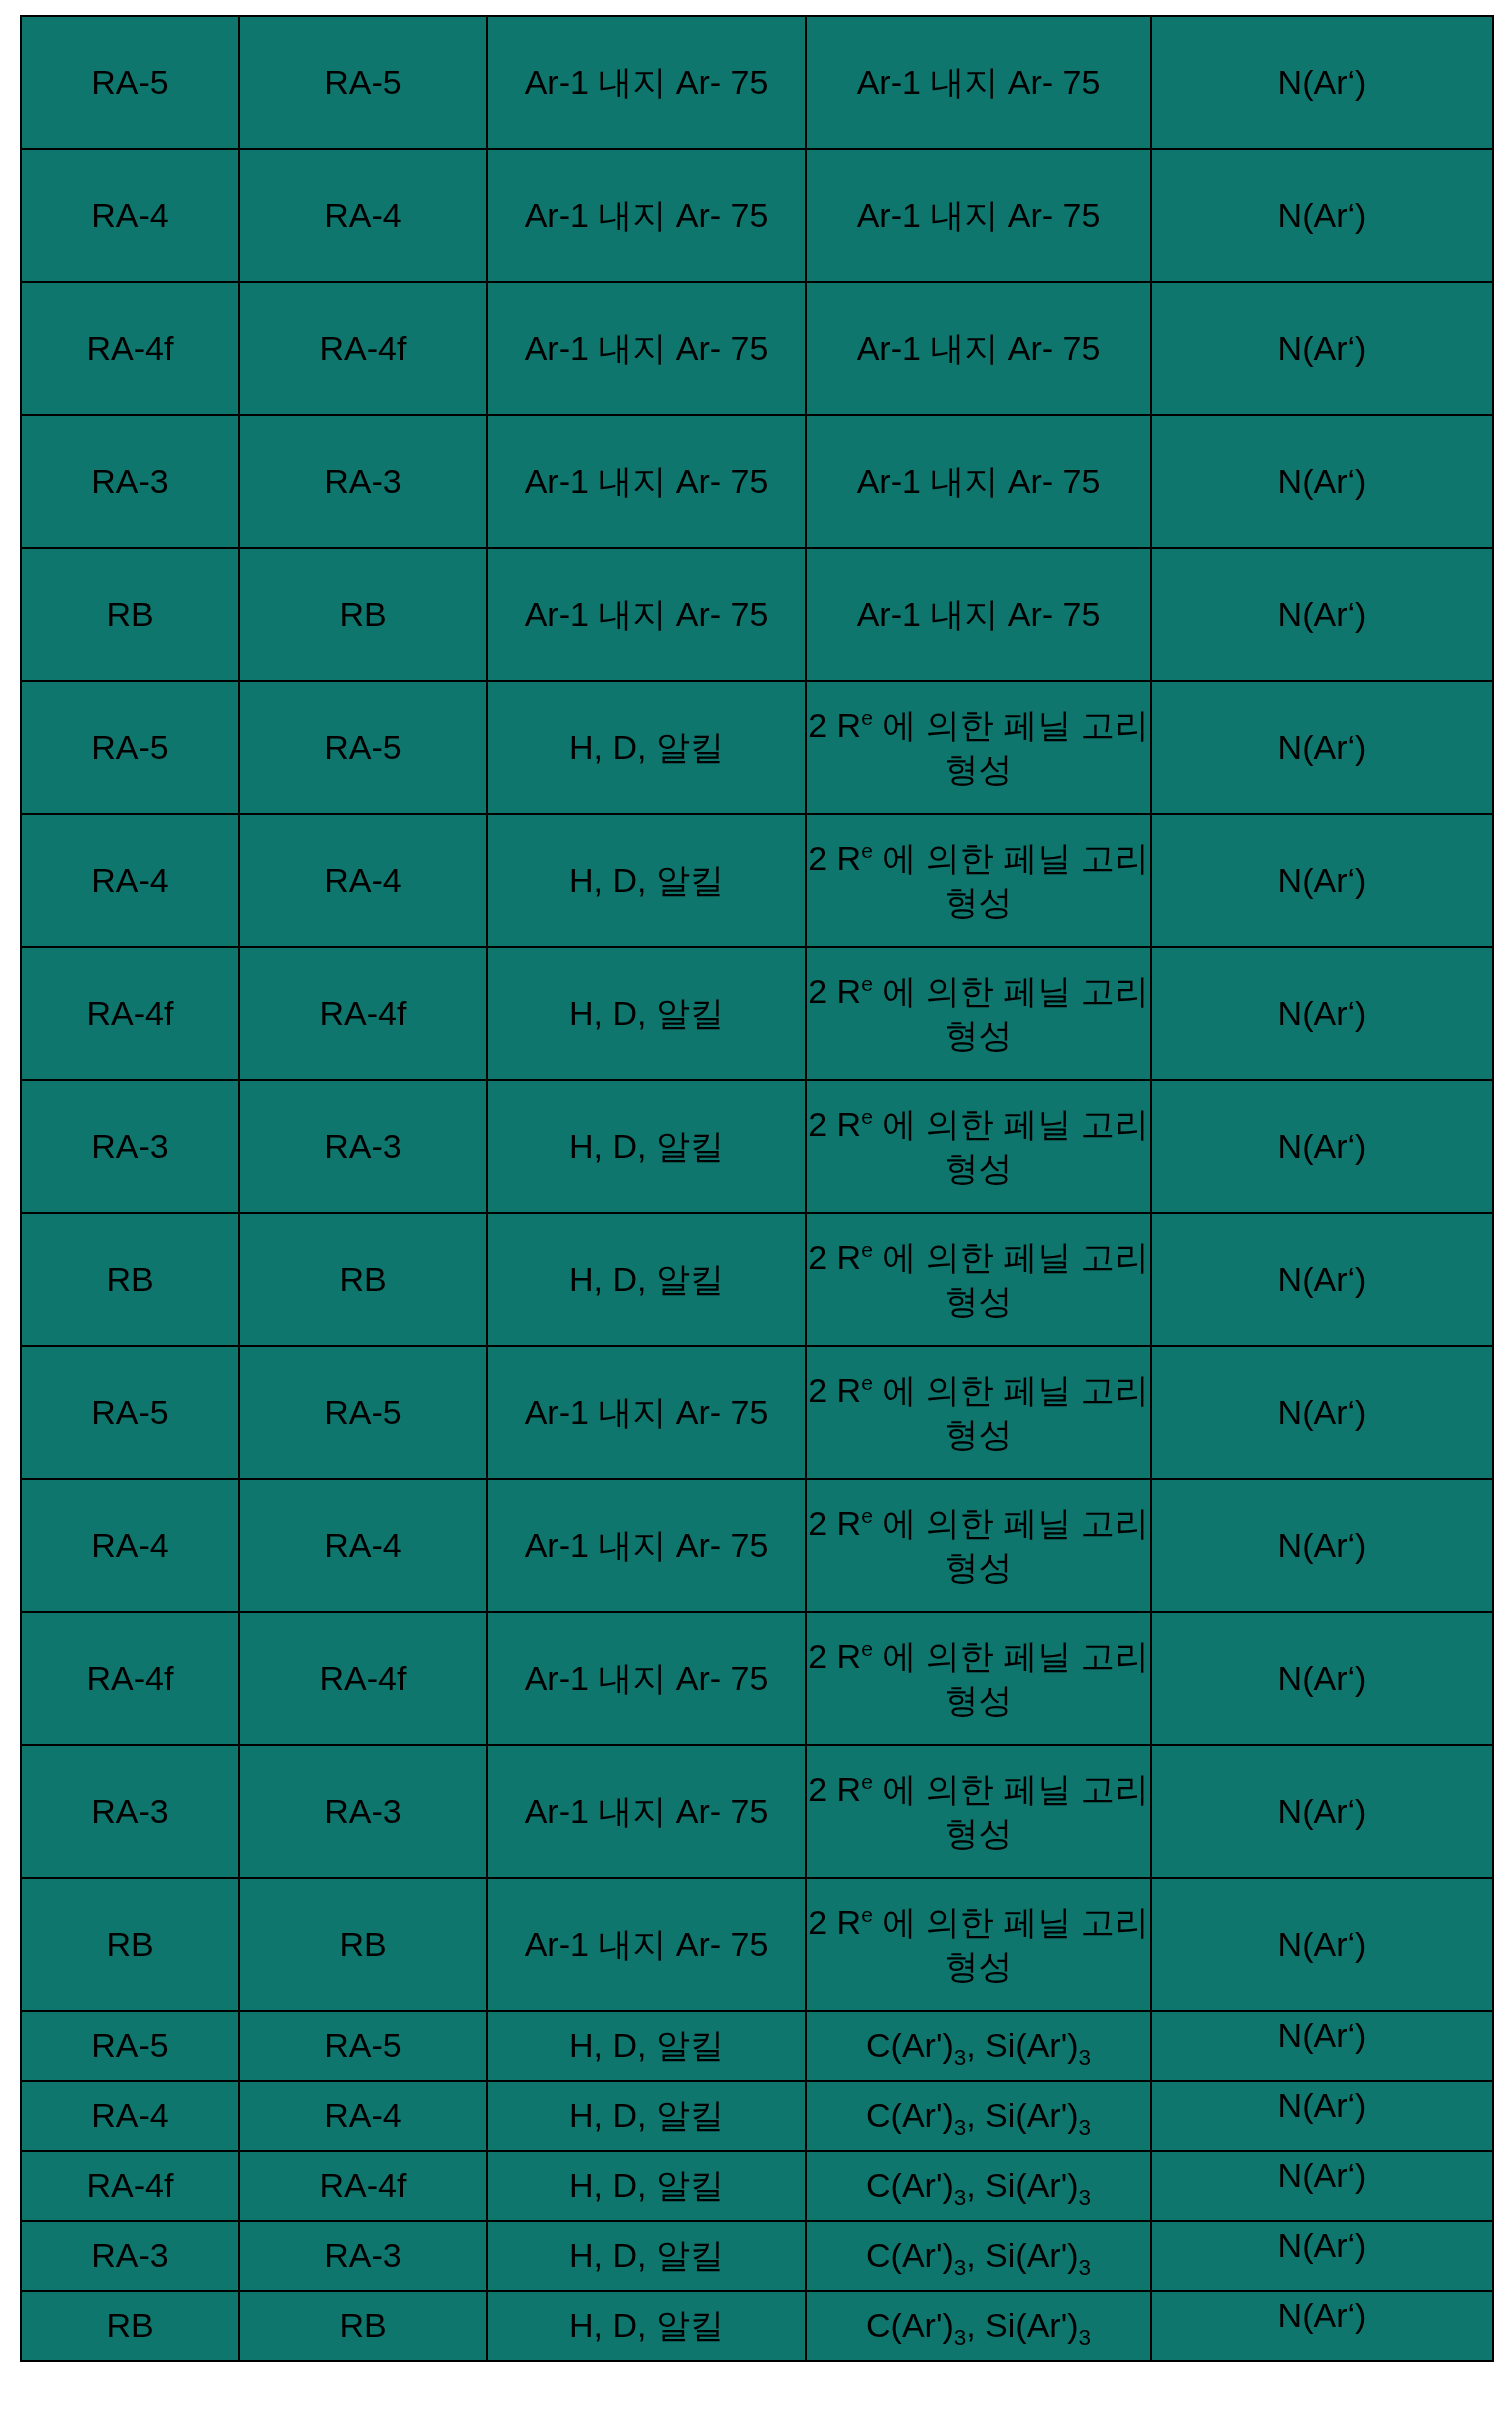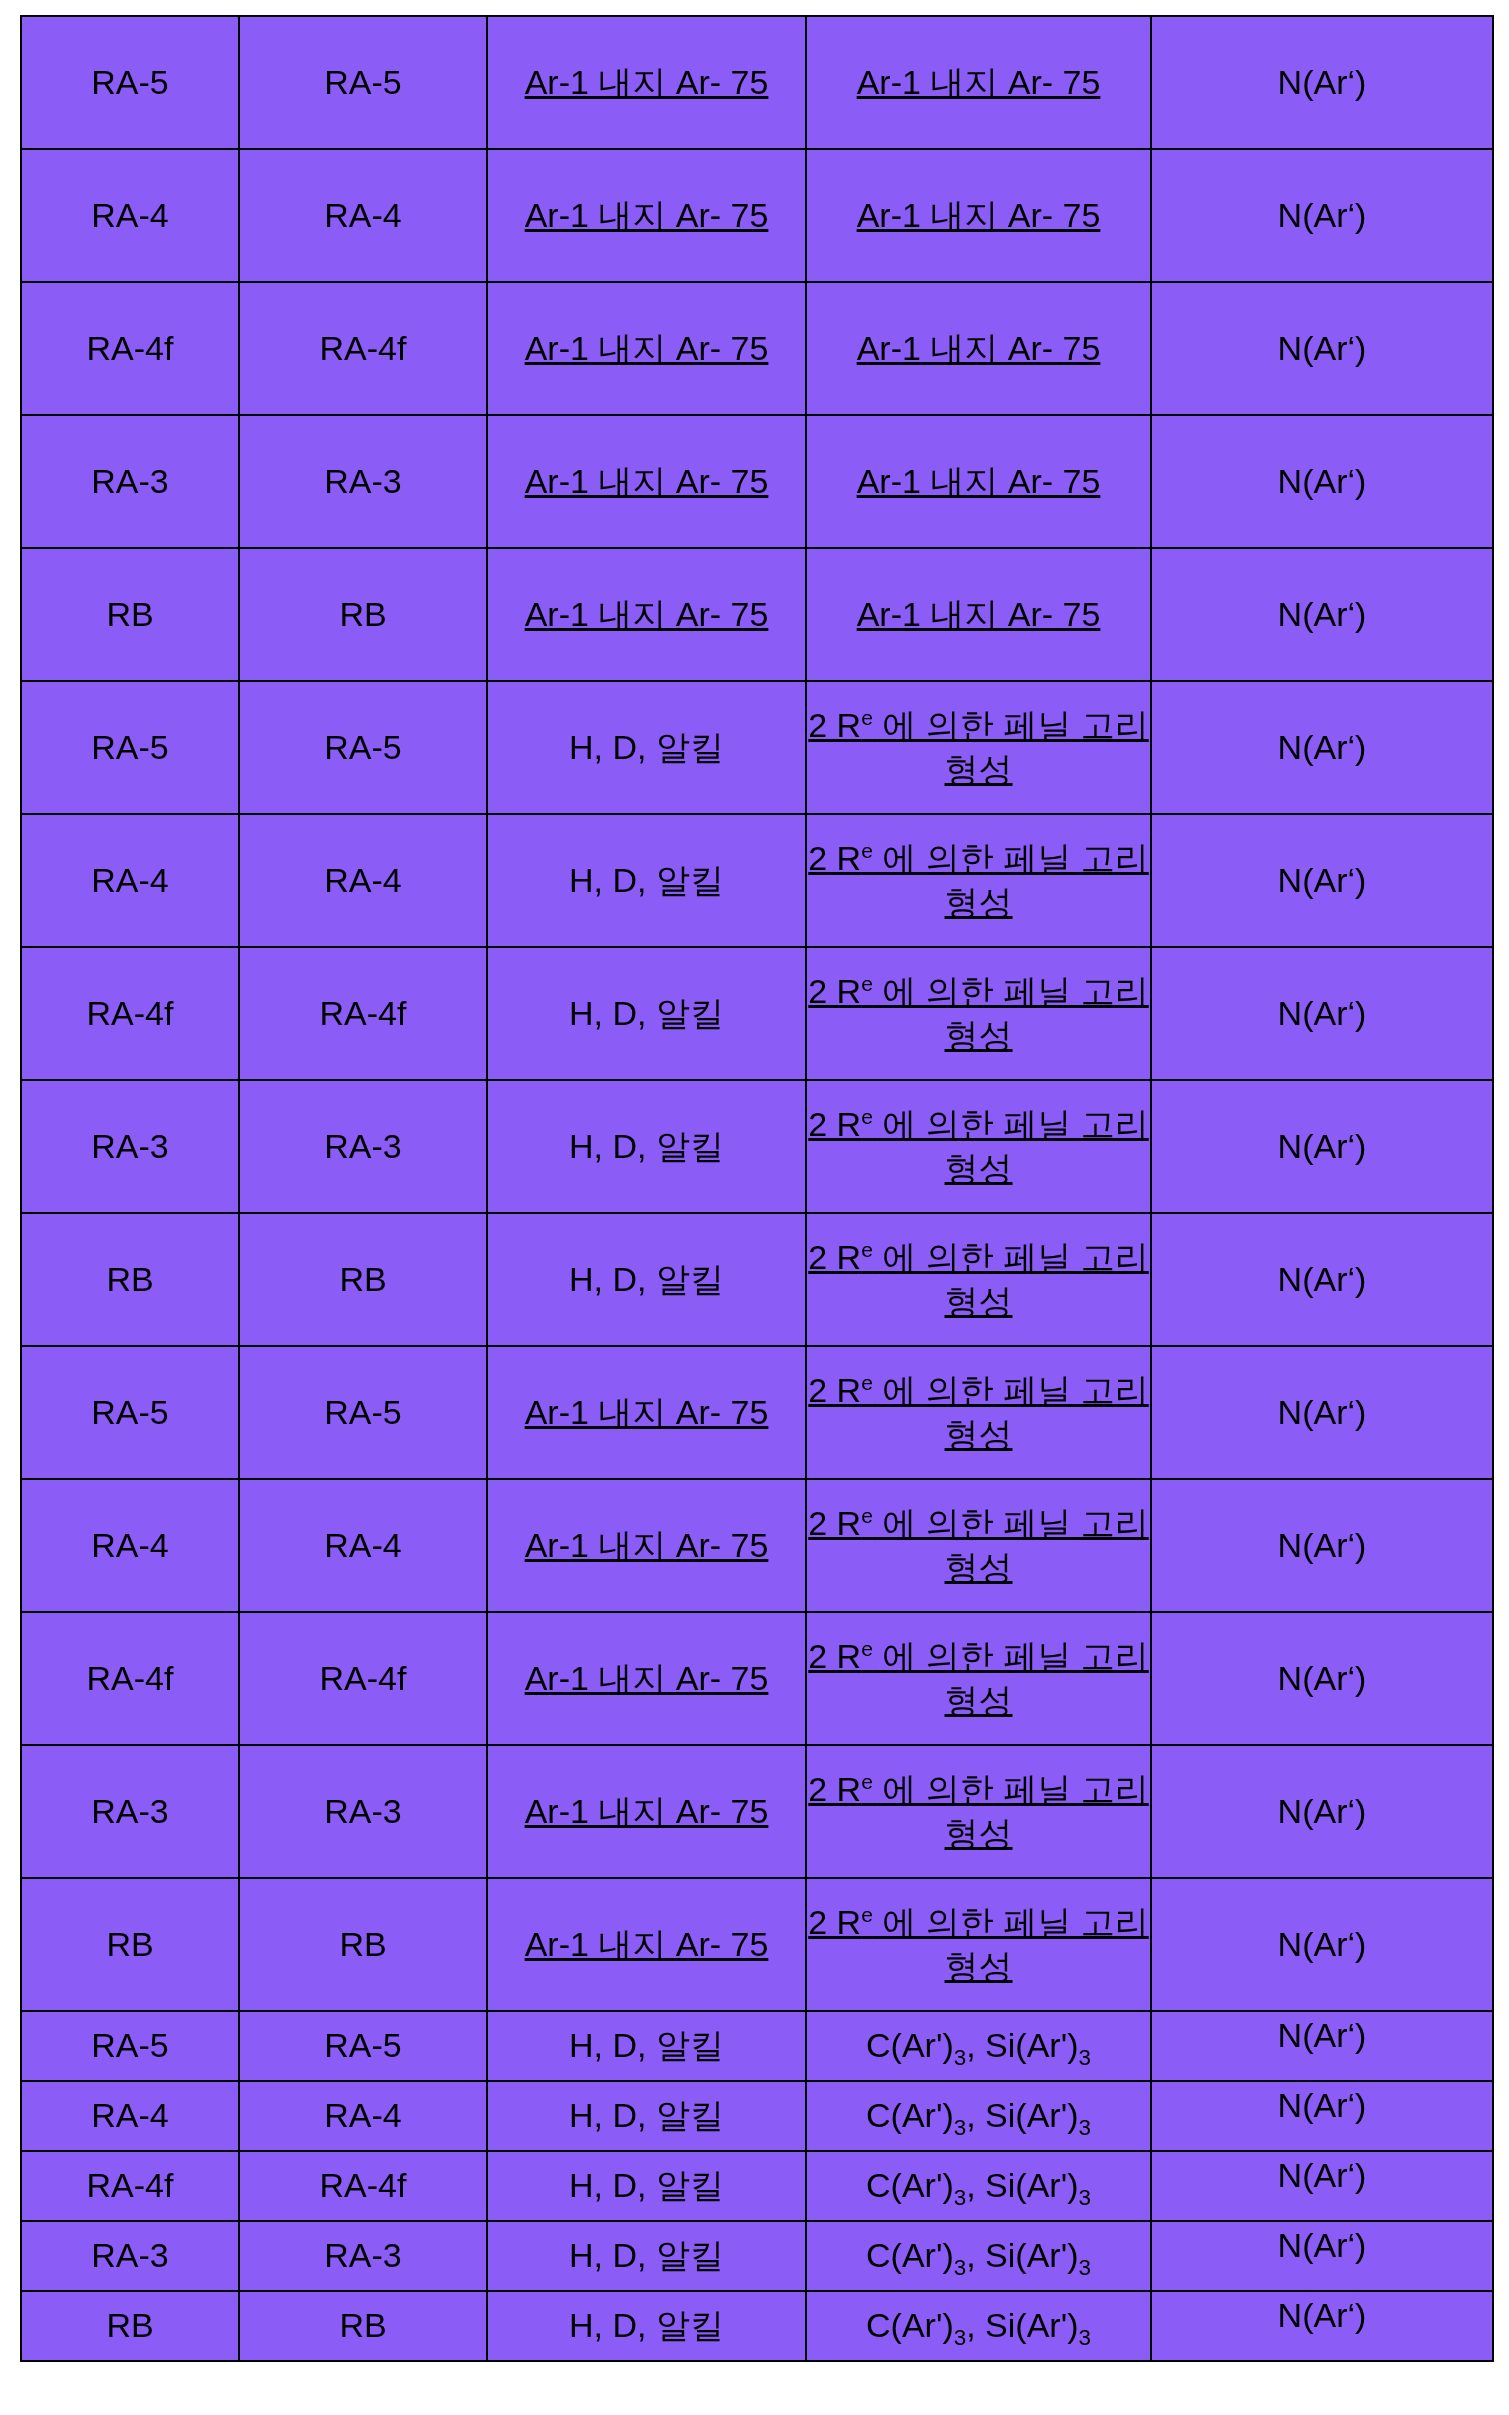--- a/index.html
+++ b/index.html
@@ -27,21 +27,21 @@
     position: absolute;
     left: 20px;
     top: 15px;
     width: 1470px;
   }
 
   table.patent-table {
     border-collapse: collapse;
     table-layout: fixed;
     width: 1470px;
-    background: #8b5cf6;
+    background: #0f766e;
   }
 
   table.patent-table td {
     border: 2px solid #000000;
     padding: 0;
     text-align: center;
     vertical-align: middle;
     font-size: 34px;
     line-height: 1.28;
     color: #000000;
@@ -73,21 +73,20 @@
   }
 
   .cell-text {
     display: block;
     padding: 0 6px;
   }
 
   .two-line {
     display: block;
     padding: 0 0;
-    text-decoration: underline;
   }
 
   sup {
     font-size: 0.62em;
     vertical-align: super;
     line-height: 0;
   }
   sub {
     font-size: 0.66em;
     vertical-align: sub;

